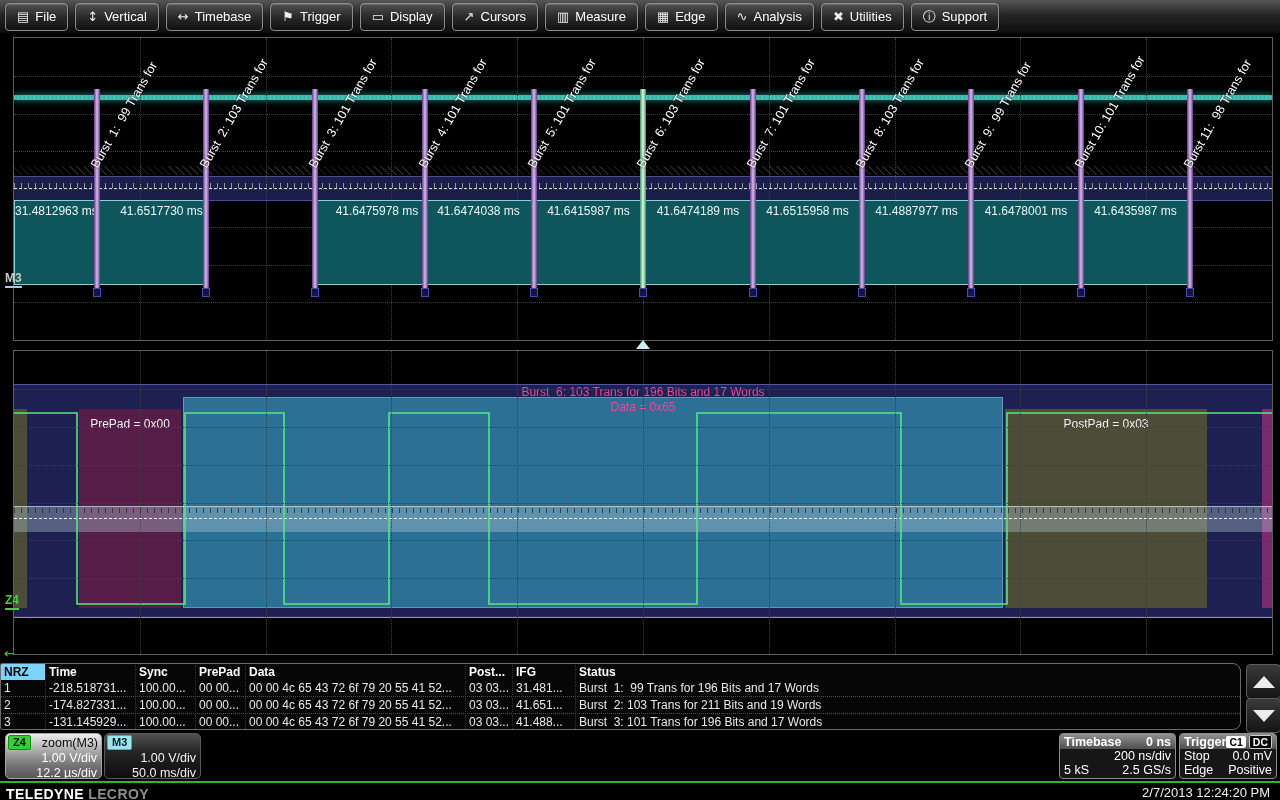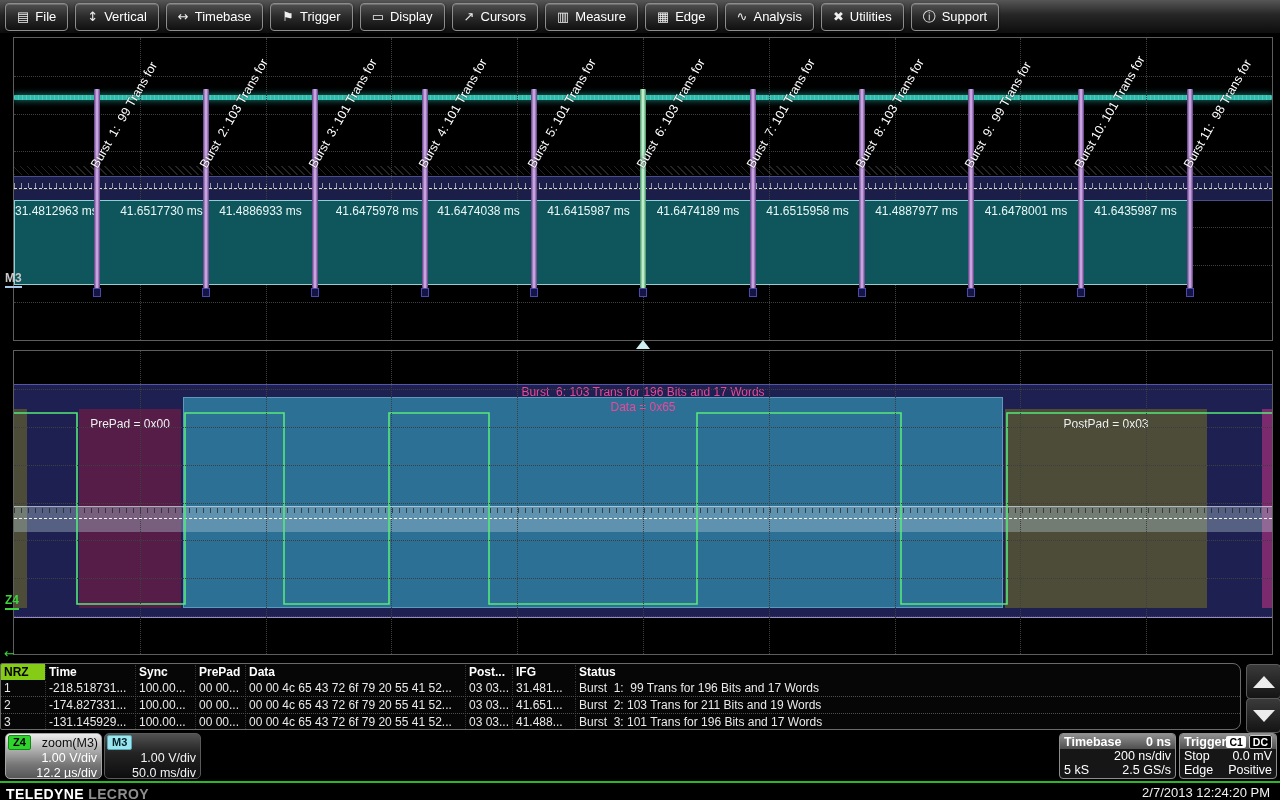--- a/index.html
+++ b/index.html
@@ -68,21 +68,21 @@
     border-left:7px solid transparent;border-right:7px solid transparent;border-bottom:9px solid #cfeef2;}
 
   
   .dtable{position:absolute;left:0;top:663px;width:1241px;height:67px;background:#060606;
     border:1px solid #6a6a6a;border-radius:2px 8px 8px 2px;box-sizing:border-box;overflow:hidden;}
   .trow{display:flex;height:16px;align-items:center;font-size:12px;color:#eaeaea;white-space:pre;}
   .trow.hdr{font-weight:bold;color:#fff;}
   .trow + .trow{border-top:1px dotted #4e4e4e;}
   .tcell{padding-left:3px;box-sizing:border-box;overflow:hidden;white-space:pre;flex:none;}
   .tcell + .tcell{border-left:1px dotted #333;}
-  .hdr .tcell.nrz{background:#84cc16;color:#000;height:16px;line-height:16px;}
+  .hdr .tcell.nrz{background:#7dd3fc;color:#000;height:16px;line-height:16px;}
   .scroll-btn{position:absolute;left:1246px;width:33px;height:33px;border:1px solid #5c5c5c;border-radius:4px;
     background:linear-gradient(#3a3a3a,#141414);display:flex;align-items:center;justify-content:center;cursor:pointer;}
   .tri-up{width:0;height:0;border-left:11px solid transparent;border-right:11px solid transparent;border-bottom:12px solid #ececec;}
   .tri-down{width:0;height:0;border-left:11px solid transparent;border-right:11px solid transparent;border-top:12px solid #ececec;}
 
   
   .panel{position:absolute;top:733px;height:46px;border-radius:5px;box-sizing:border-box;font-size:12.5px;overflow:hidden;}
   #z4-panel{left:5px;width:97px;border:1px solid #a5a5a5;
     background:linear-gradient(180deg,#ededed,#b5b5b5 32%,#767676 70%,#565656);}
   #m3-panel{left:104px;width:97px;border:1px solid #5a5a5a;
@@ -181,21 +181,20 @@
       <div class="gl-v" style="left: 1132.2px;"></div>
       <div class="gl-h" style="top: 37.8px;"></div>
       <div class="gl-h" style="top: 75.5px;"></div>
       <div class="gl-h" style="top: 113.3px;"></div>
       <div class="gl-h" style="top: 151px;"></div>
       <div class="gl-h" style="top: 188.8px;"></div>
       <div class="gl-h" style="top: 226.5px;"></div>
       <div class="gl-h" style="top: 264.3px;"></div>
       <div class="ivl-box" style="left: 0px; width: 83px;">31.4812963 ms</div>
       <div class="ivl-box" style="left: 83px; width: 109px; padding-left: 20px;">41.6517730 ms</div>
-      <div class="ivl-box" style="left: 192px; width: 109px;">41.4886933 ms</div>
       <div class="ivl-box" style="left: 301px; width: 124px;">41.6475978 ms</div>
       <div class="ivl-box" style="left: 411px; width: 107px;">41.6474038 ms</div>
       <div class="ivl-box" style="left: 520px; width: 109px;">41.6415987 ms</div>
       <div class="ivl-box" style="left: 629px; width: 110px;">41.6474189 ms</div>
       <div class="ivl-box" style="left: 739px; width: 109px;">41.6515958 ms</div>
       <div class="ivl-box" style="left: 848px; width: 109px;">41.4887977 ms</div>
       <div class="ivl-box" style="left: 957px; width: 110px;">41.6478001 ms</div>
       <div class="ivl-box" style="left: 1067px; width: 109px;">41.6435987 ms</div>
       <div class="burst-marker" style="left: 80px;"></div>
       <div class="burst-tip" style="left: 79px;"></div>

